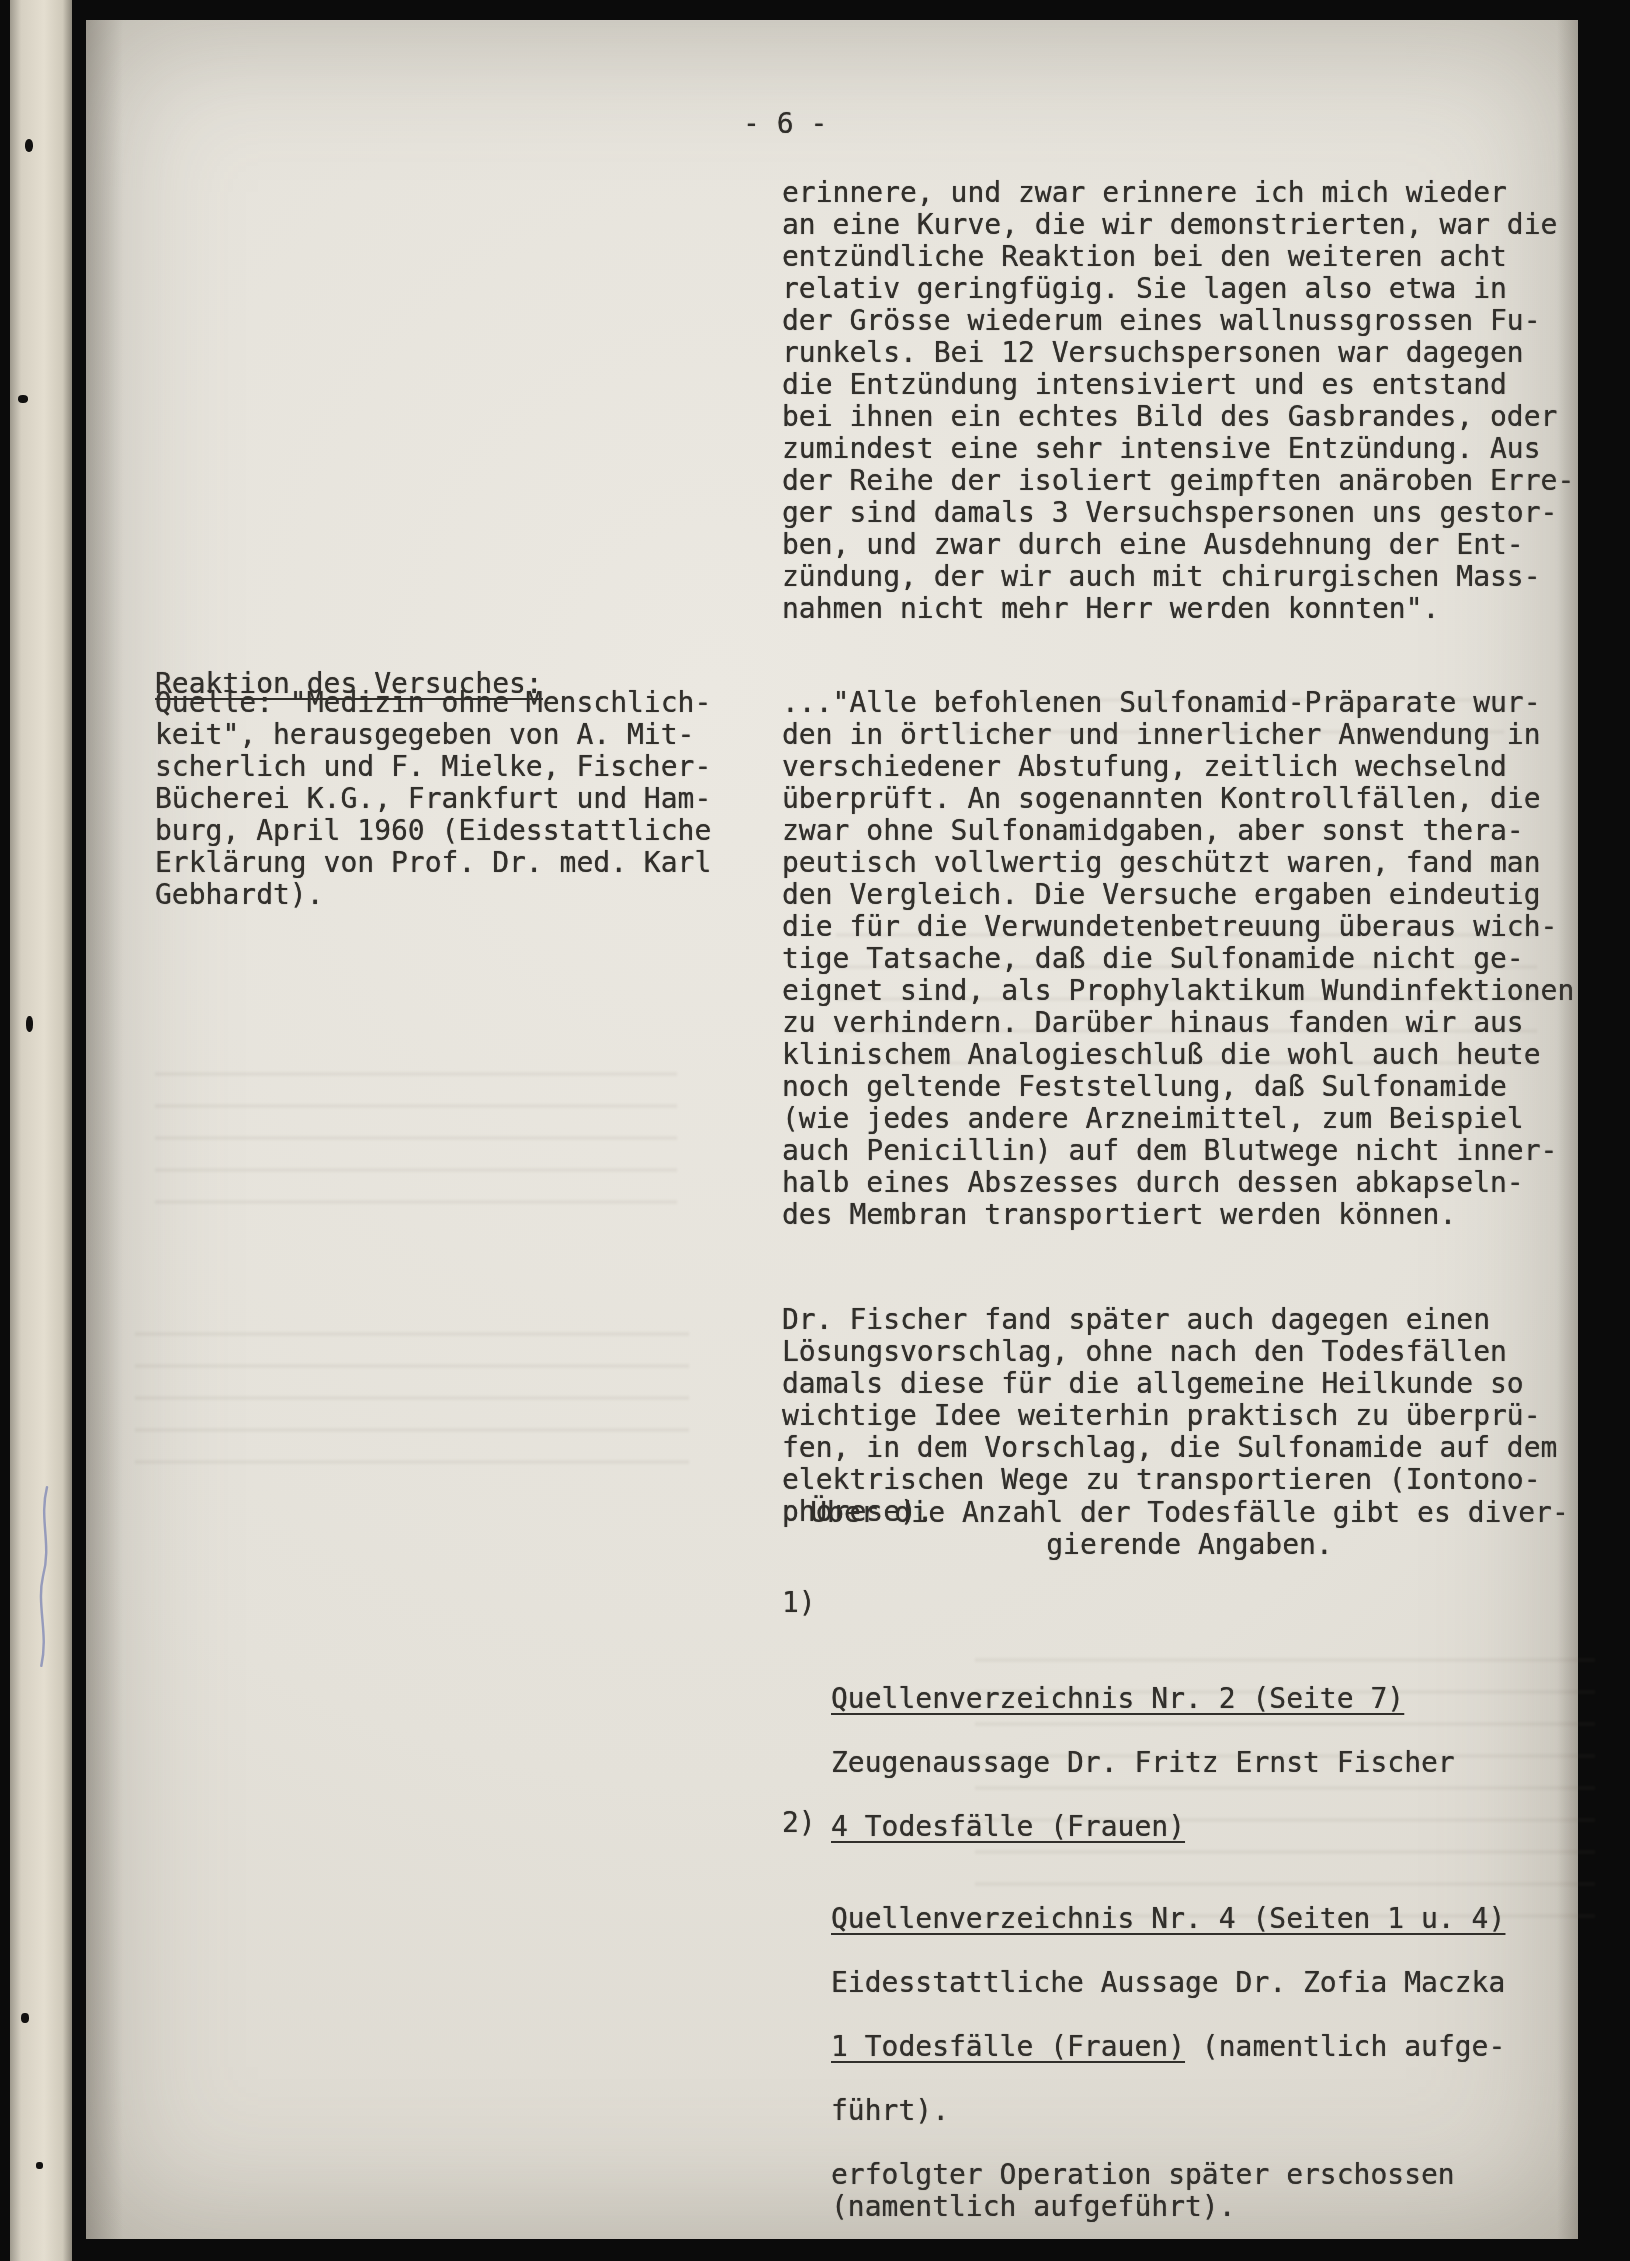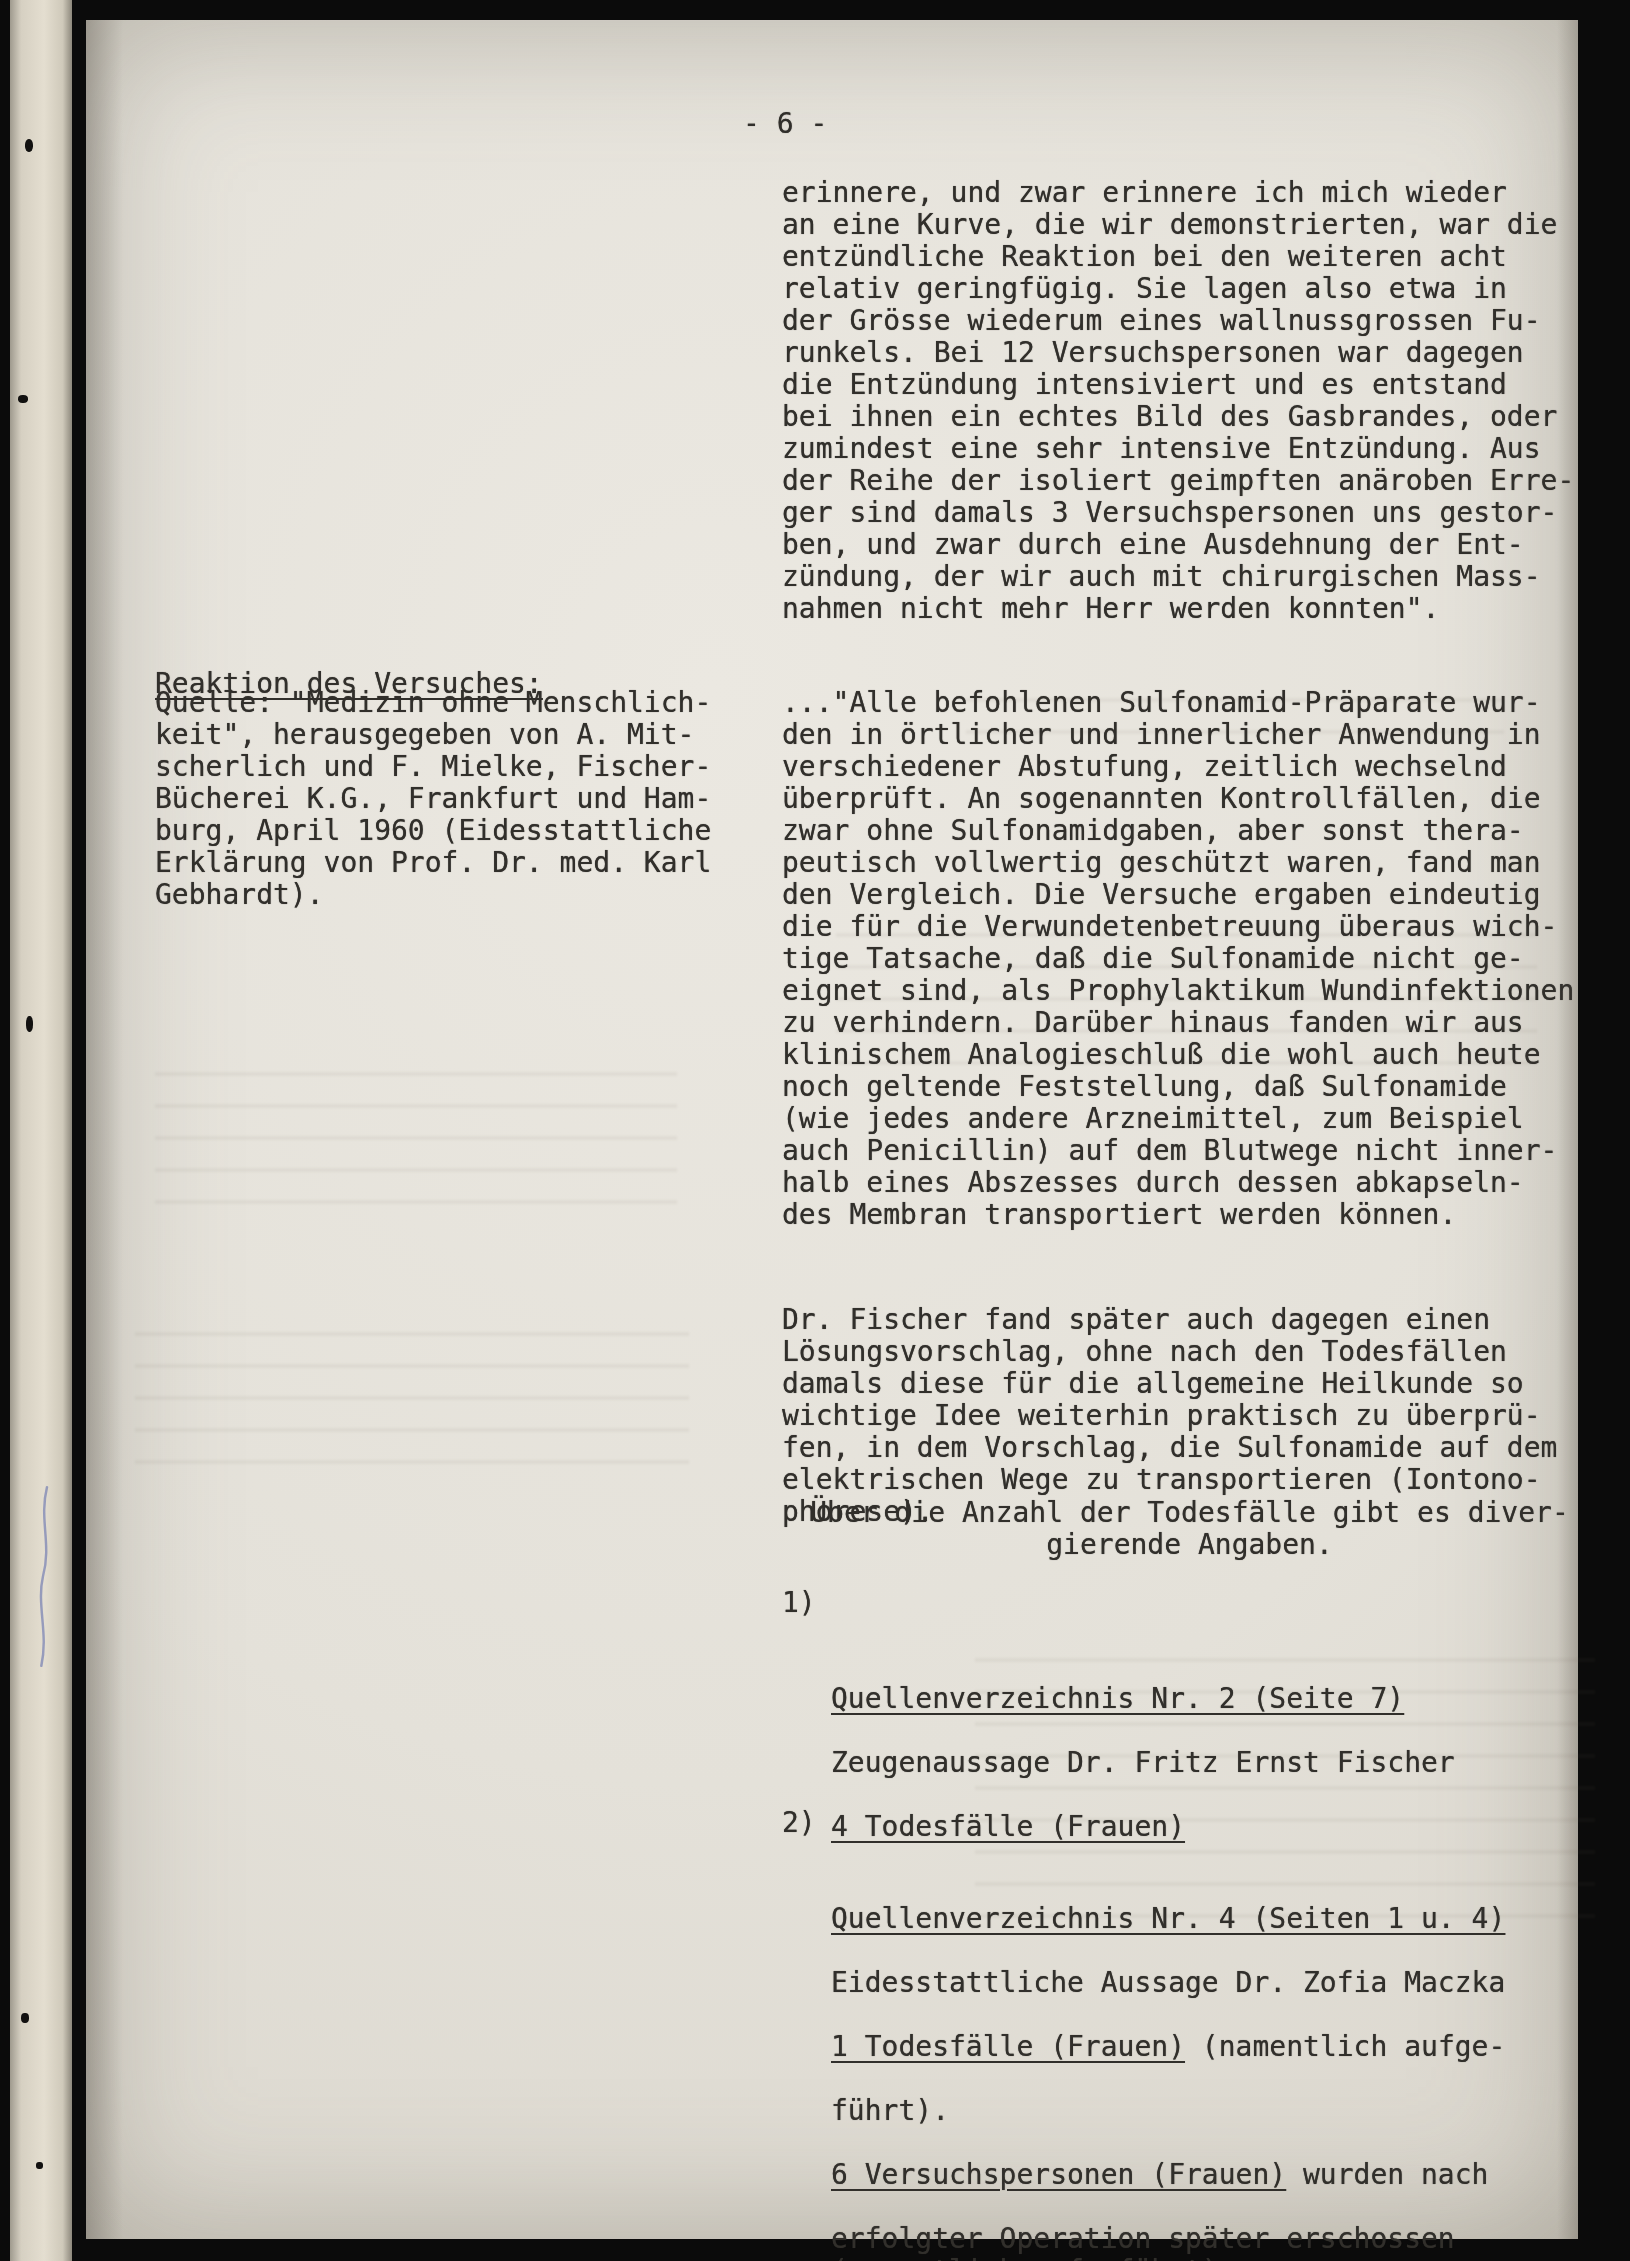--- a/index.html
+++ b/index.html
@@ -137,20 +137,19 @@
     </div>
   </div>
 
   <div class="txt item" style="left:696px;top:1787px;width:823px;">
     <span class="marker">2)</span>
     <div class="item-body">
       <div class="line"><span class="u">Quellenverzeichnis Nr. 4 (Seiten 1 u. 4)</span></div>
       <div class="line">Eidesstattliche Aussage Dr. Zofia Maczka</div>
       <div class="line"><span class="u">1 Todesfälle (Frauen)</span><span> (namentlich aufge-</span></div>
       <div class="line">führt).</div>
-      <div class="line"><span class="u">6 Versuchspersonen (Frauen)</span><span> wurden nach</span></div>
       <div class="line">erfolgter Operation später erschossen
 (namentlich aufgeführt).</div>
     </div>
   </div>
 
 </div>
 
 
 </body></html>

